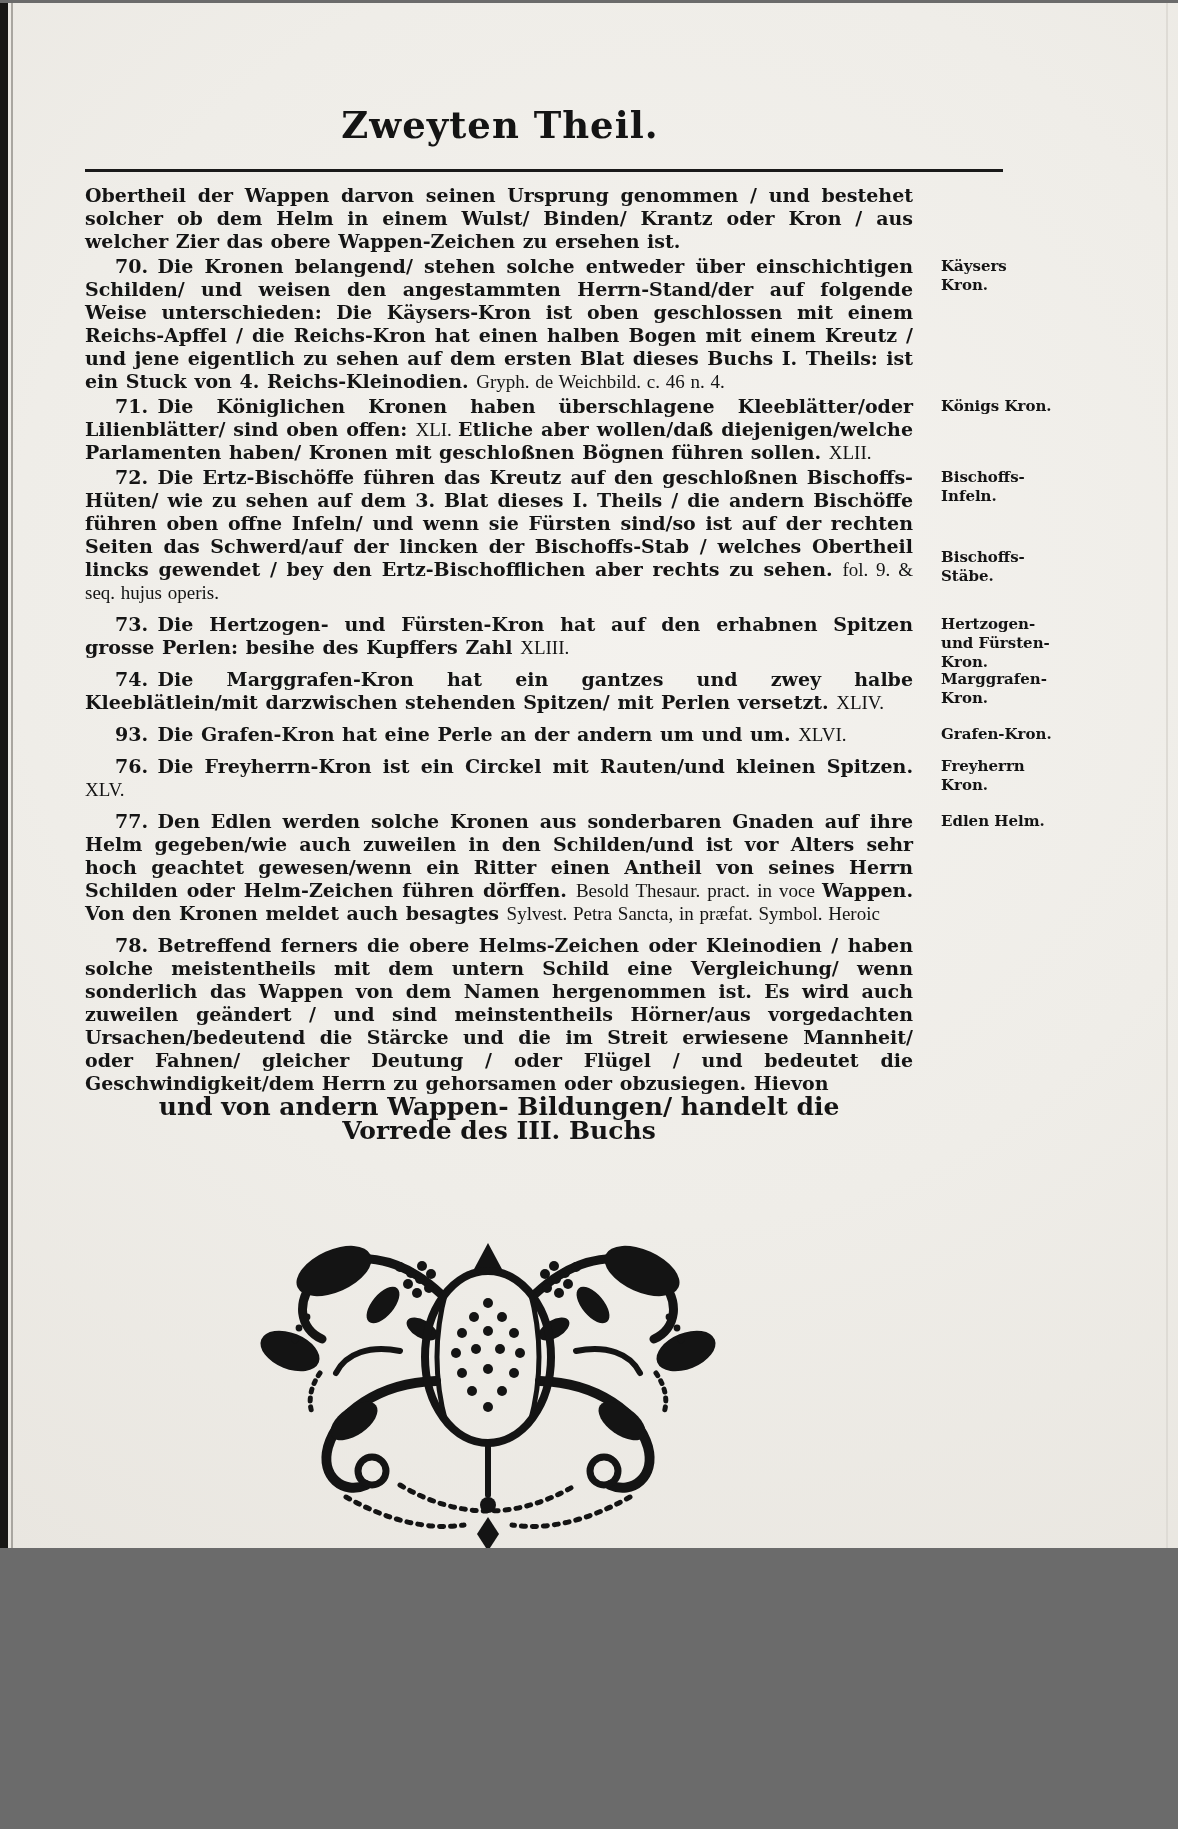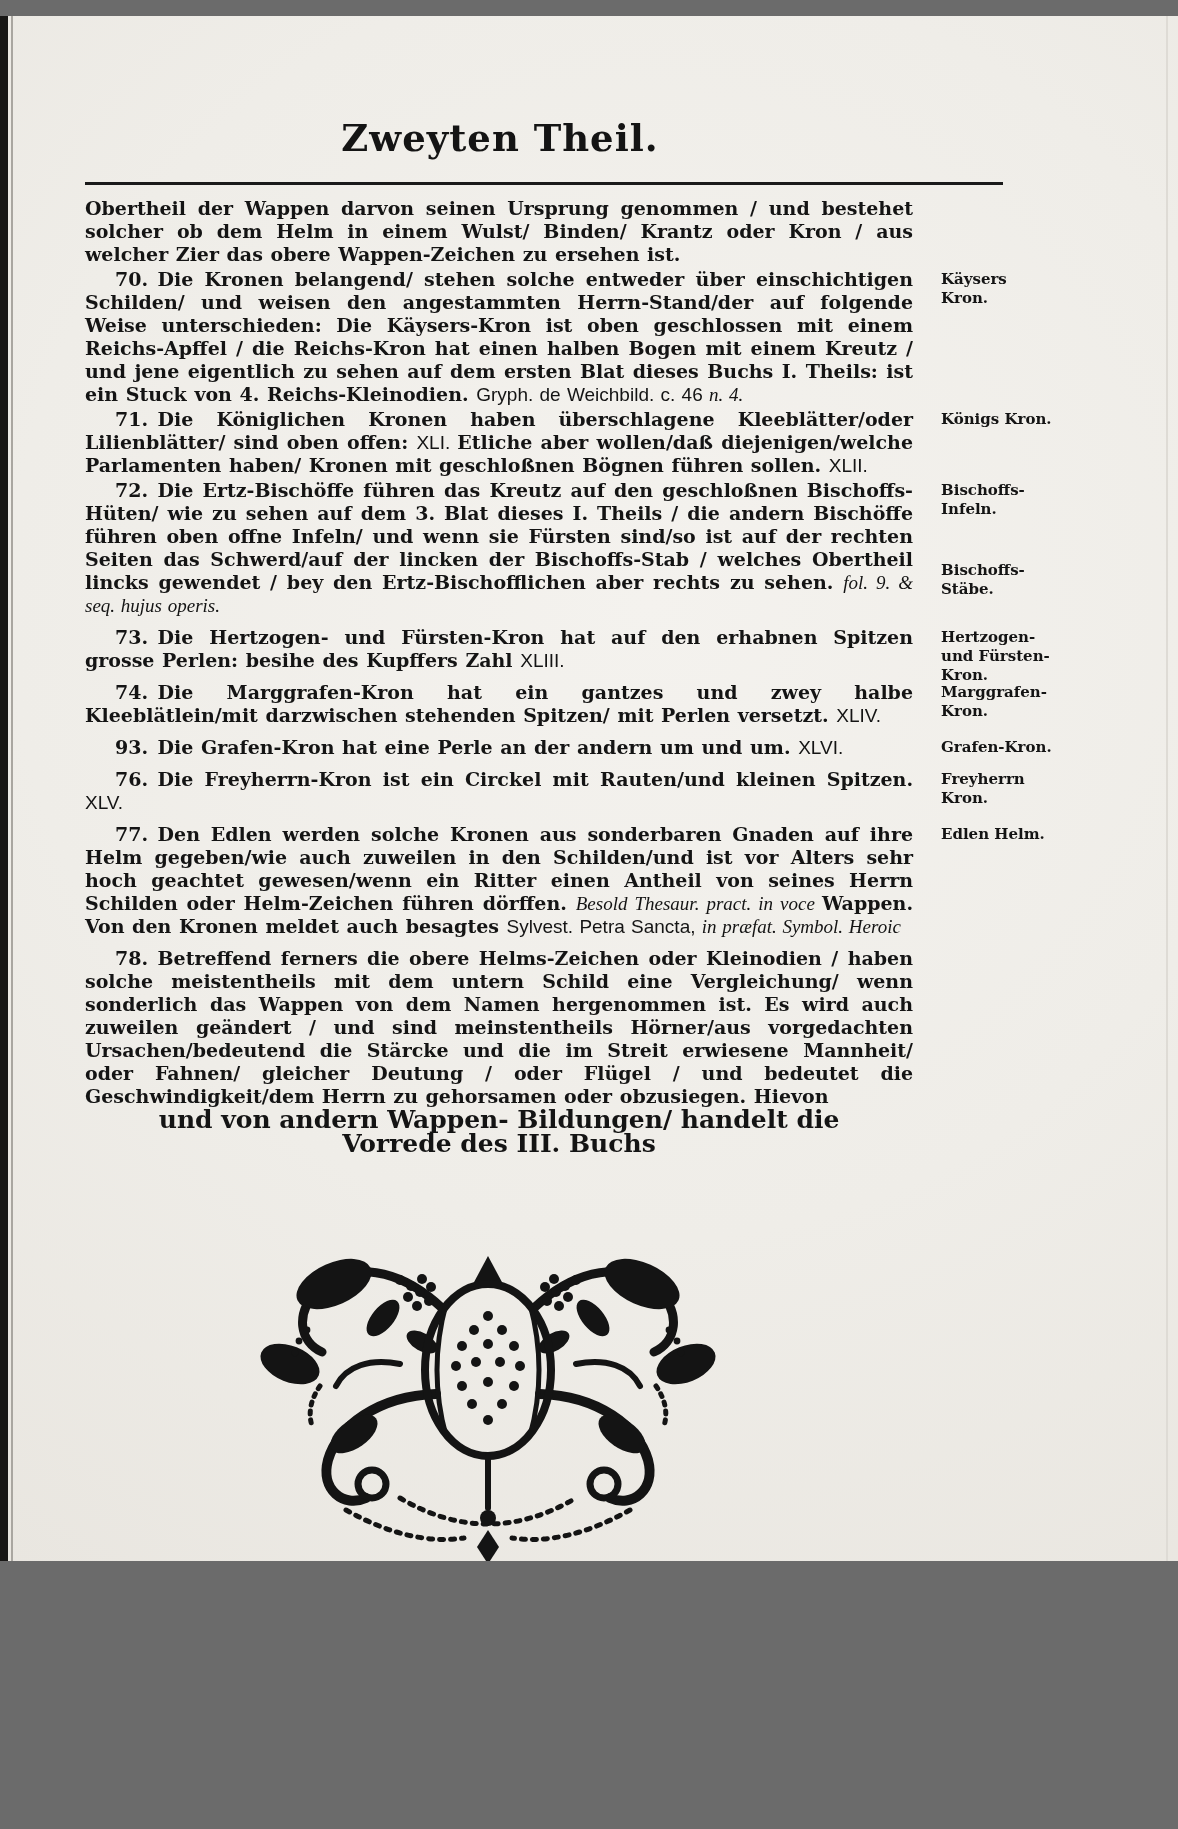--- a/index.html
+++ b/index.html
@@ -1,20 +1,20 @@
 <!DOCTYPE html>
 <html><head>
 <meta charset="utf-8">
 <style>
   html,body{margin:0;padding:0;}
   body{background:#6b6b6b;}
   .page{
     position:relative;
     width:1178px;height:1545px;
-    margin:16px auto;
+    margin:3px auto;
     background:radial-gradient(circle at 55% 38%, #f4f2ee 0%, #efede8 55%, #e9e6e0 100%);
     color:#141414;
     font-family:"DejaVu Serif",serif;
     overflow:hidden;
   }
   .spine{position:absolute;left:0;top:0;width:8px;height:100%;background:#181715;}
   .spine-line{position:absolute;left:11px;top:0;width:2px;height:100%;background:#a9a6a0;}
   .edge-right{position:absolute;right:10px;top:0;width:2px;height:100%;background:#dedbd5;}
 
   .header{
@@ -28,22 +28,22 @@
     margin:0;font-size:19px;line-height:23px;font-weight:bold;
     text-align:justify;word-spacing:1px;
   }
   .pararow{position:relative;}
   #paras > .pararow{margin-top:2px;}
   #paras > .pararow:nth-child(n+4){margin-top:9px;}
   .pnum{margin-left:30px;}
   .notes{position:absolute;left:856px;top:2px;width:112px;}
   .mnote{font-size:15px;line-height:19px;font-weight:bold;text-align:left;}
   .mnote + .mnote{margin-top:42px;}
-  .seg-antiqua{font-family:Liberation Sans, sans-serif;font-weight:normal;}
-  .seg-antiqua-italic{font-family:"Liberation Serif",serif;font-weight:normal;font-style:italic;}
+  .seg-antiqua{font-family:Liberation Serif, serif;font-weight:normal;}
+  .seg-antiqua-italic{font-family:"Liberation Serif",serif;font-weight:normal;}
   .centered{text-align:center;font-weight:bold;font-size:25px;line-height:24px;}
 
   .ornament{position:absolute;left:250px;top:1230px;}
   .catchword{position:absolute;left:822px;top:1584px;font-size:35px;font-weight:normal;}
 </style>
 </head>
 <body>
 
 <div class="page">
   <div class="spine"></div>

